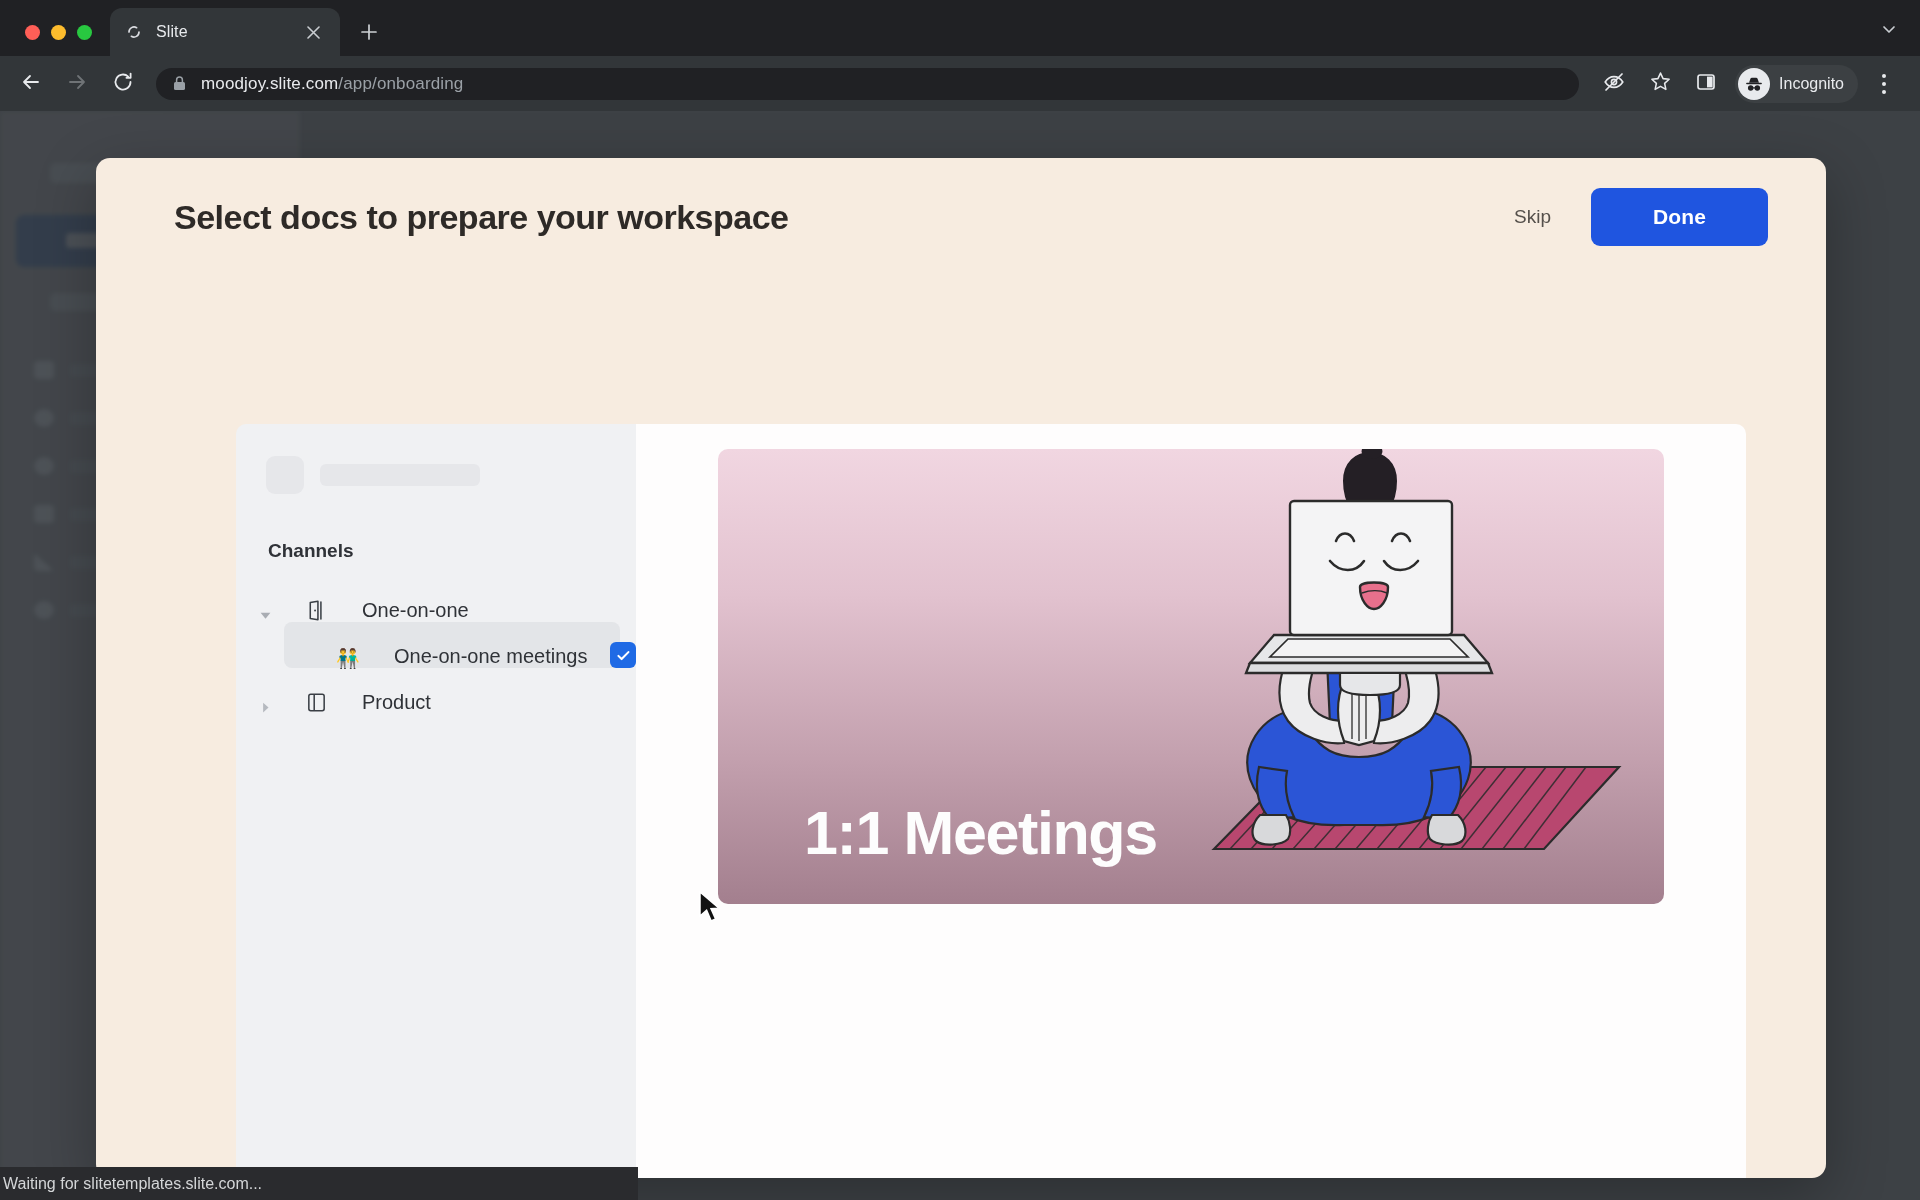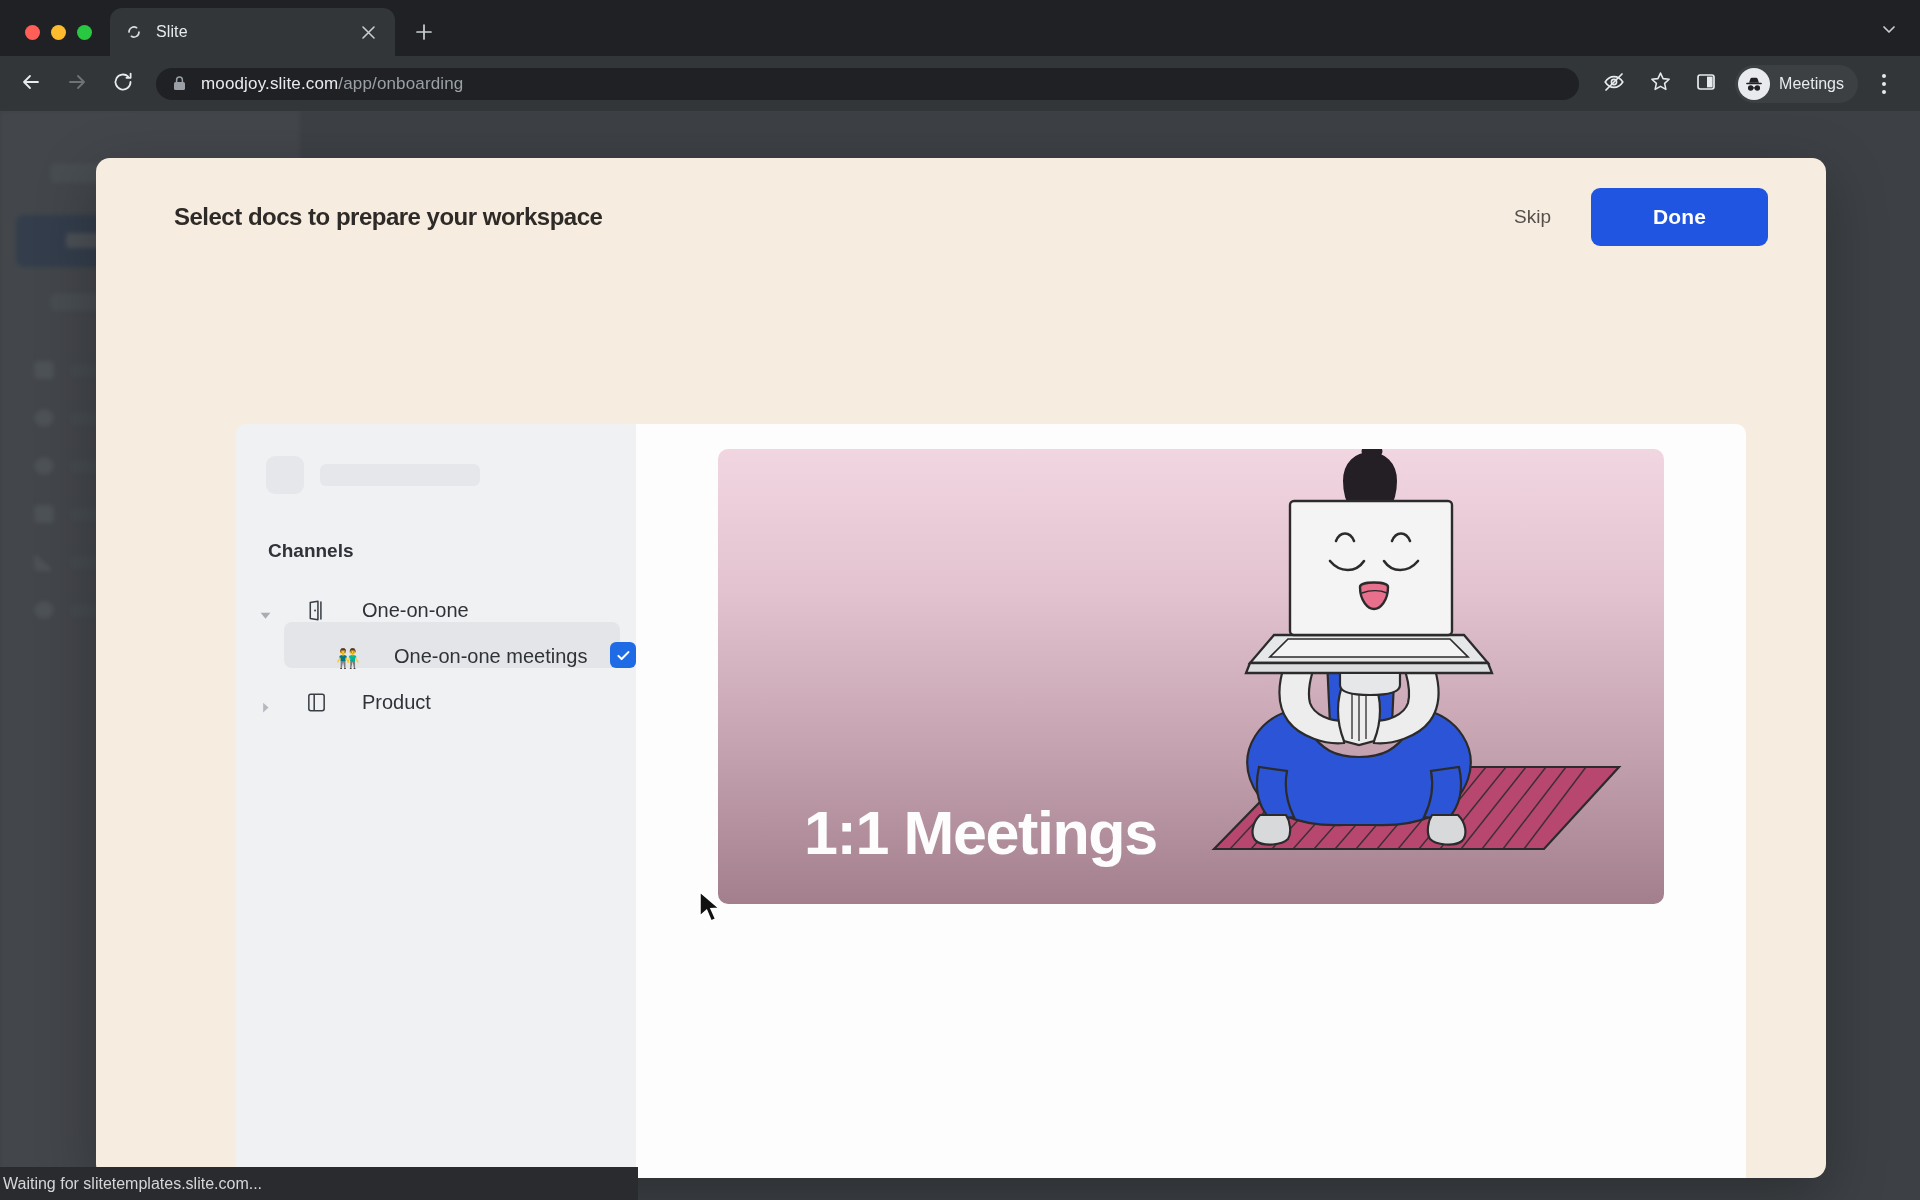--- a/index.html
+++ b/index.html
@@ -21,21 +21,21 @@
   .traffic {
     display: flex; align-items: center; gap: 11px;
     padding: 0 18px 16px 25px;
   }
   .dot { width: 15px; height: 15px; border-radius: 50%; }
   .dot.red { background: #ff5f57; }
   .dot.yellow { background: #fdbc2d; }
   .dot.green { background: #28c840; }
 
   .tab {
-    height: 48px; width: 285px;
+    height: 48px; width: 230px;
     background: #323639;
     border-radius: 12px 12px 0 0;
     display: flex; align-items: center;
     padding: 0 14px;
     position: relative;
   }
   .tab-fav {
     width: 20px; height: 20px; flex: 0 0 20px;
     display: flex; align-items: center; justify-content: center;
     margin-right: 12px;
@@ -140,21 +140,21 @@
     border-radius: 14px;
     overflow: hidden;
     box-shadow: 0 18px 60px rgba(0,0,0,.28);
   }
   .modal-head {
     height: 118px;
     display: flex; align-items: center;
     padding: 0 58px 0 78px;
   }
   .modal-title {
-    font-size: 24px; font-weight: 700; color: #2e2a27;
+    font-size: 34px; font-weight: 700; color: #2e2a27;
     letter-spacing: -.5px; white-space: nowrap;
   }
   .head-actions { margin-left: auto; display: flex; align-items: center; gap: 30px; }
   .skip-btn {
     font-size: 19px; color: #55504b; background: none; border: none;
     font-family: inherit; cursor: pointer; padding: 8px 10px;
   }
   .done-btn {
     width: 177px; height: 58px; border-radius: 9px;
     background: #1f55e0; color: #fff;
@@ -344,21 +344,21 @@
     <div class="profile-pill">
       <span class="incog-badge">
         <svg width="22" height="22" viewBox="0 0 24 24">
           <path d="M6.6 10.5l1.5-4.3c.25-.7.9-1.1 1.6-1.1h4.6c.7 0 1.35.4 1.6 1.1l1.5 4.3z" fill="#202124"></path>
           <rect x="3.4" y="10.6" width="17.2" height="1.7" rx=".85" fill="#202124"></rect>
           <circle cx="8.4" cy="16.3" r="3" fill="#202124"></circle>
           <circle cx="15.6" cy="16.3" r="3" fill="#202124"></circle>
           <rect x="10.9" y="15.6" width="2.2" height="1.3" fill="#202124"></rect>
         </svg>
       </span>
-      <span class="incog-label">Meetings</span>
+      <span class="incog-label">Incognito</span>
     </div>
 
     <div class="kebab">
       <i></i>
         <i></i>
         <i></i>
     </div>
   </div>
 
   <div class="page">

